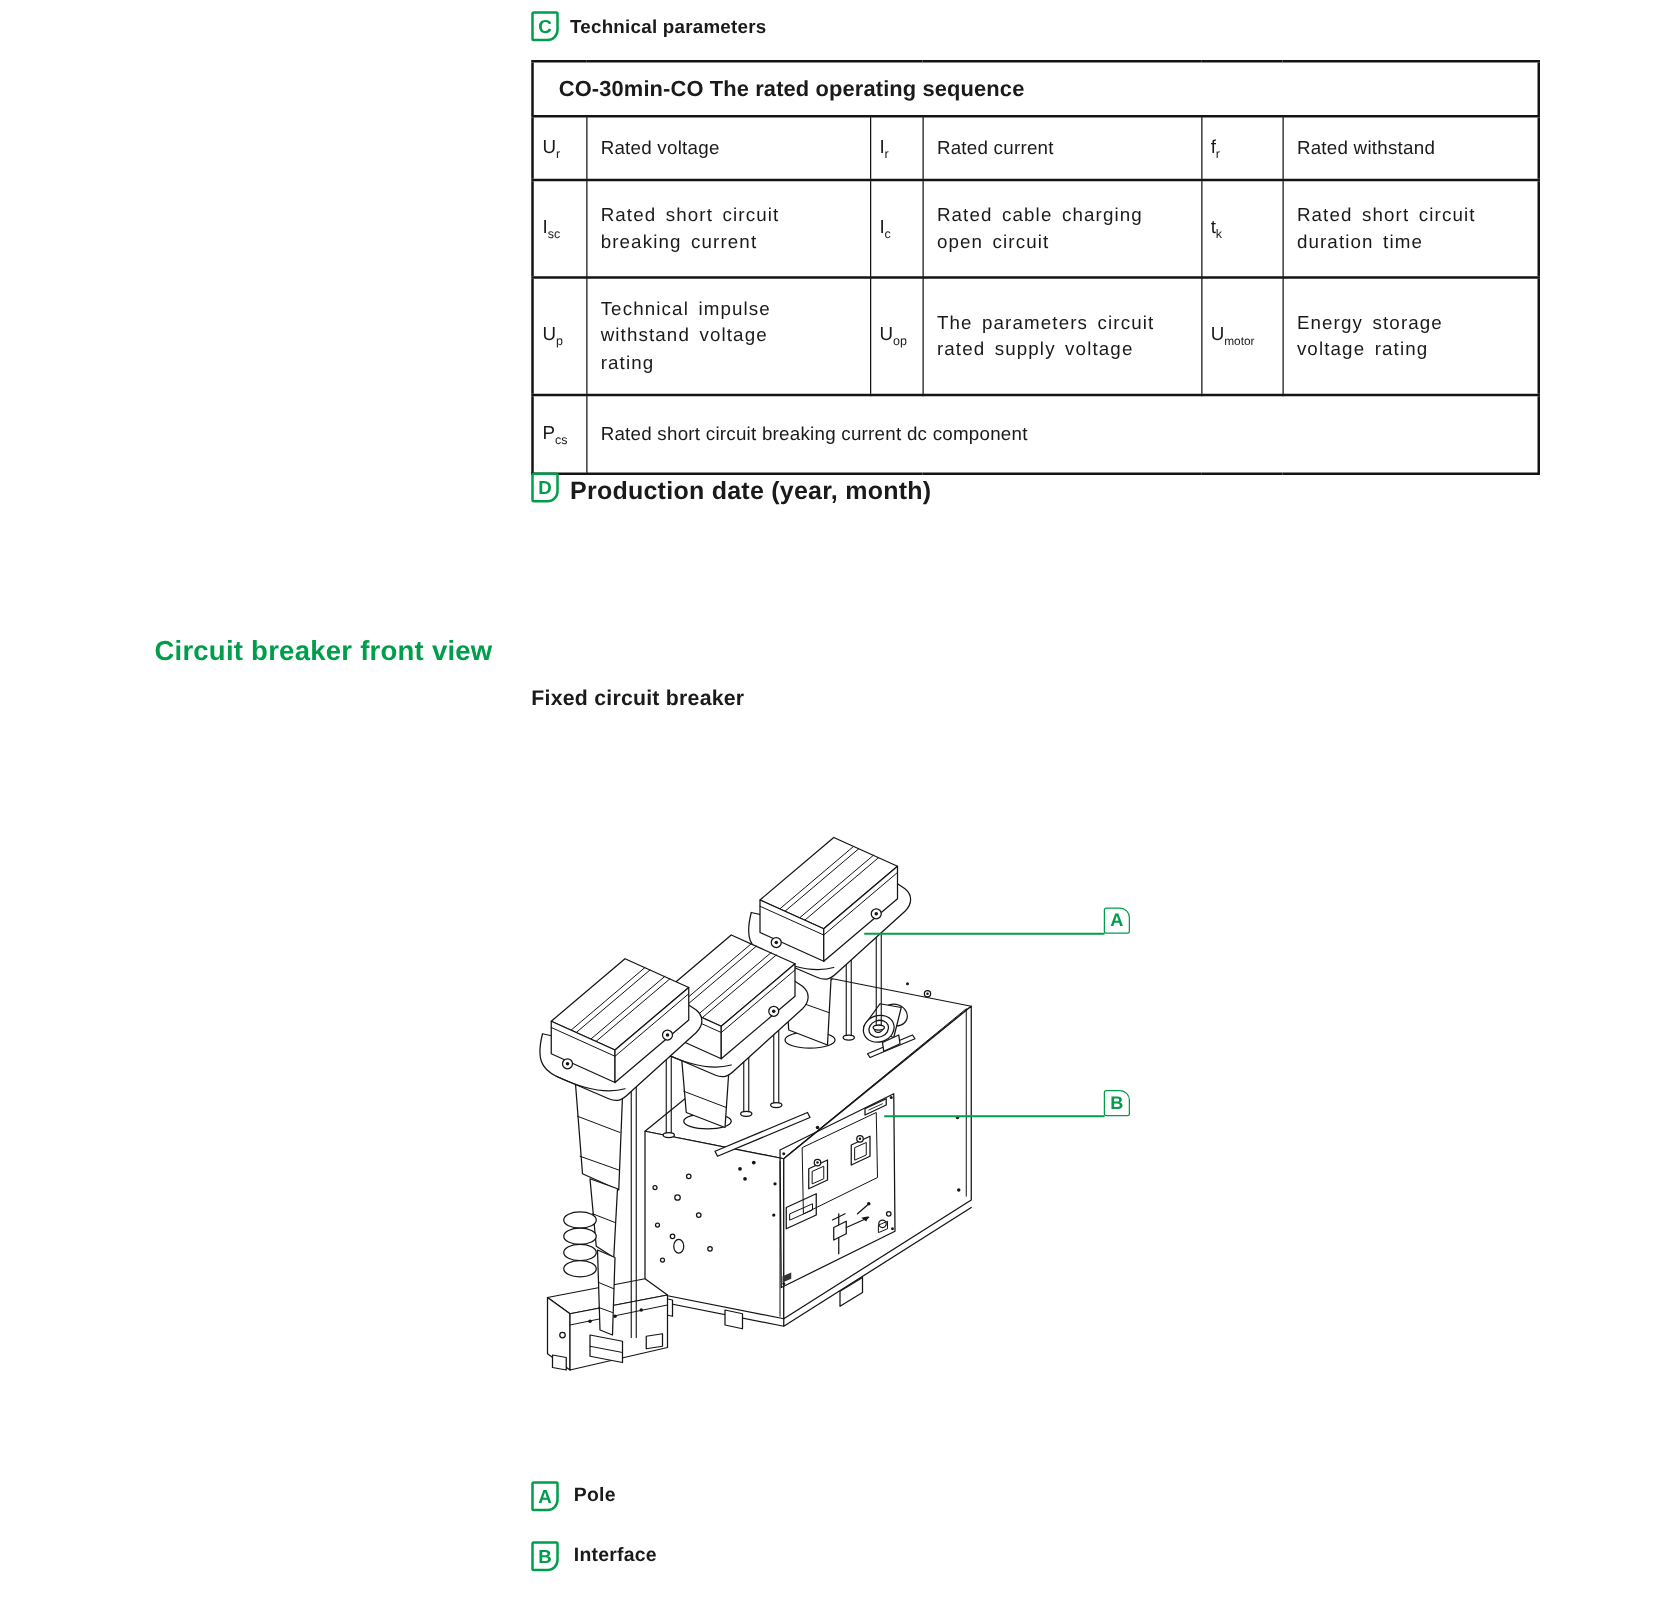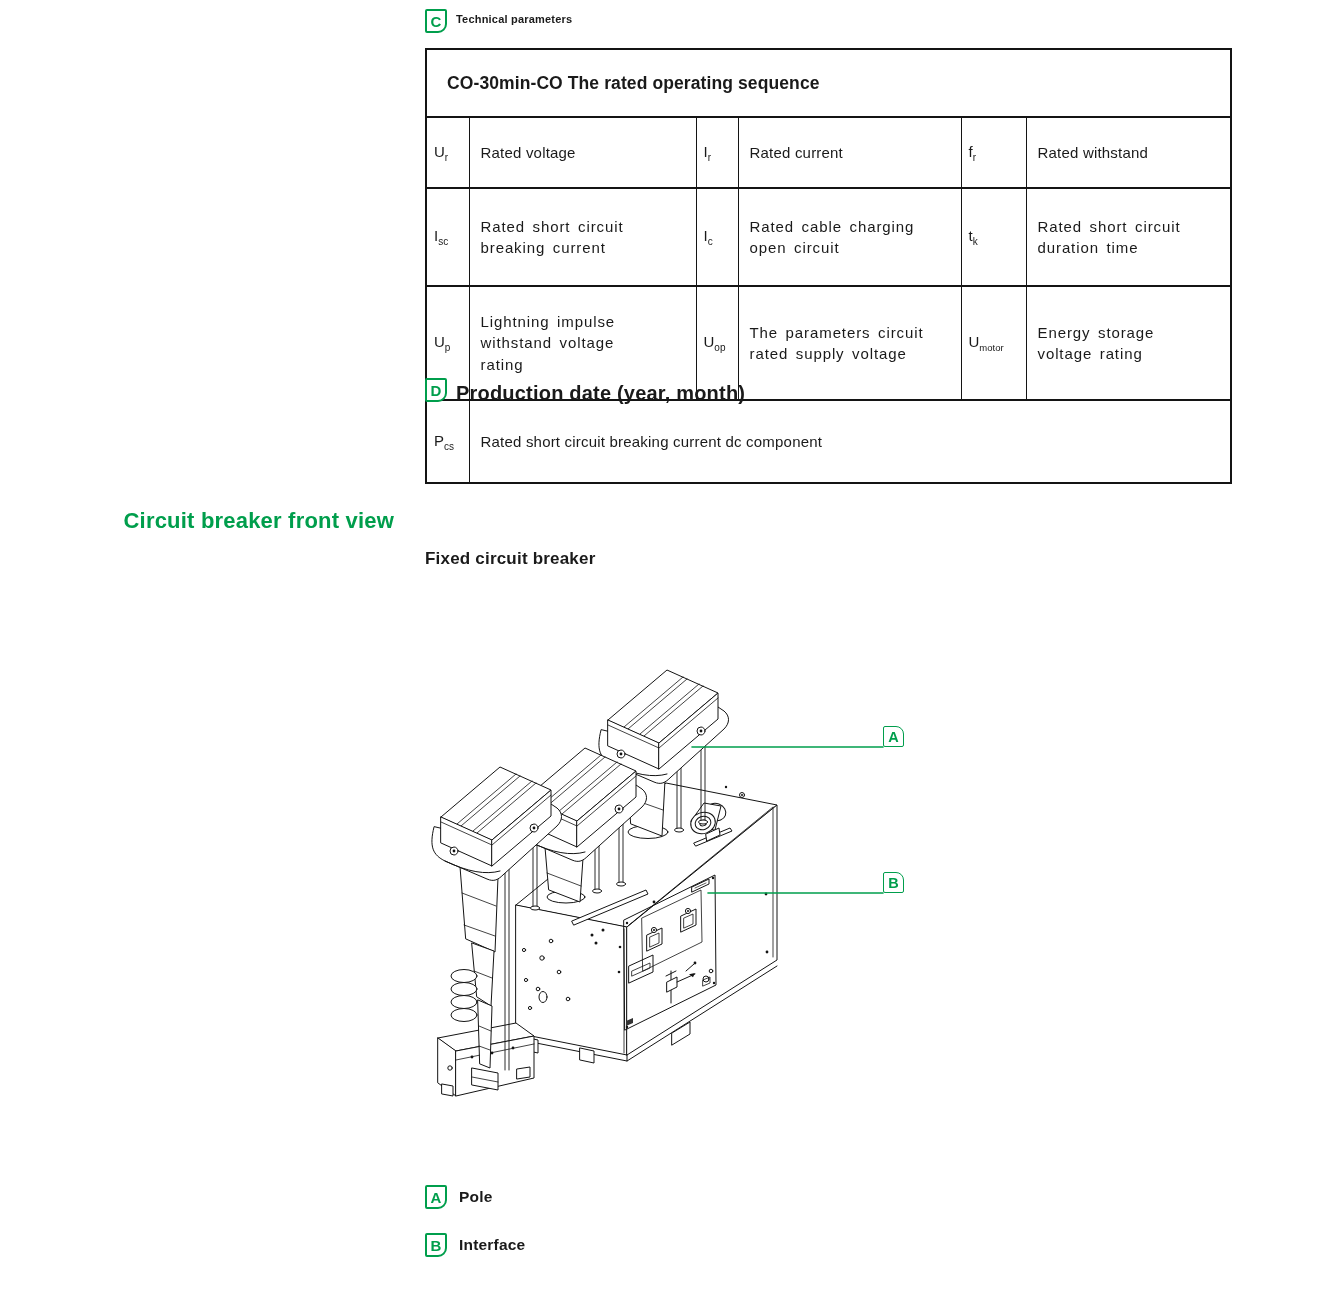--- a/index.html
+++ b/index.html
@@ -12,29 +12,29 @@
     position:relative;width:1323px;height:1294px;background:#fff;overflow:hidden;
     font-family:"Liberation Sans",sans-serif;color:var(--ink);
   }
   
   .tagbox{
     position:absolute;width:22px;height:24px;box-sizing:border-box;
     border:2px solid var(--g);border-radius:2px 2px 9px 2px;
     color:var(--g);font-weight:bold;font-size:15px;
     display:flex;align-items:center;justify-content:center;background:#fff;
   }
-  .sec-title{position:absolute;font-weight:bold;font-size:11px;letter-spacing:.2px;}
+  .sec-title{position:absolute;font-weight:bold;font-size:15px;letter-spacing:.2px;}
   
   .ptable{
     position:absolute;left:425px;top:48px;width:805px;
     border-collapse:collapse;table-layout:fixed;
     border:2.4px solid var(--line);
   }
   .ptable tr{border-top:2.2px solid var(--line);}
-  .ptable td{border-left:1.6px solid var(--line);vertical-align:middle;padding:12px;}
+  .ptable td{border-left:1.6px solid var(--line);vertical-align:middle;padding:0;}
   .ptable .rh td{height:42px;}
   .ptable .r1 td{height:45px;}
   .ptable .r2 td{height:72px;}
   .ptable .r3 td{height:88px;}
   .ptable .r4 td{height:57px;}
   .ttitle{font-size:17.5px;font-weight:bold;padding-left:20px !important;letter-spacing:.1px;}
   .sym{font-size:15px;padding-left:7px !important;white-space:nowrap;}
   .sym sub{font-size:10px;letter-spacing:0;}
   .desc{
     font-size:15px;line-height:21.5px;padding:2px 12px 2px 11px !important;
@@ -95,21 +95,21 @@
 breaking current</td>
       <td class="sym"><span>I</span><sub>c</sub></td>
       <td class="desc sp">Rated cable charging
 open circuit</td>
       <td class="sym"><span>t</span><sub>k</sub></td>
       <td class="desc sp">Rated short circuit
 duration time</td>
     </tr>
     <tr class="r3">
       <td class="sym"><span>U</span><sub>p</sub></td>
-      <td class="desc sp">Lightning impulse
+      <td class="desc sp">Technical impulse
 withstand voltage
 rating</td>
       <td class="sym"><span>U</span><sub>op</sub></td>
       <td class="desc sp">The parameters circuit
 rated supply voltage</td>
       <td class="sym"><span>U</span><sub style="font-size:9.5px">motor</sub></td>
       <td class="desc sp">Energy storage
 voltage rating</td>
     </tr>
     <tr class="r4">

